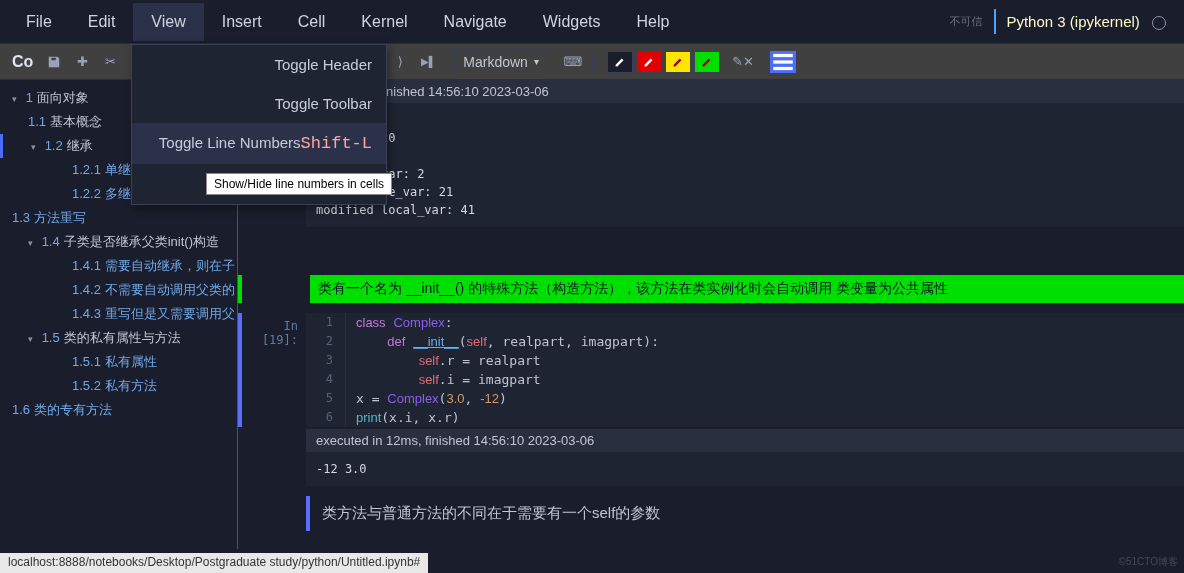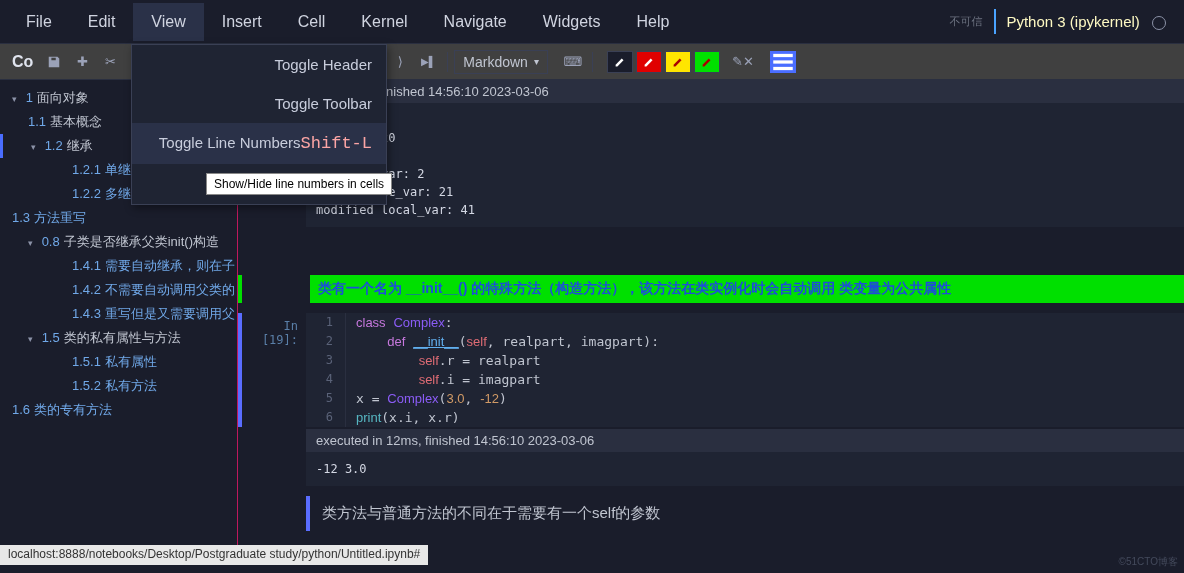--- a/index.html
+++ b/index.html
@@ -39,35 +39,35 @@
 .toc-item.l2 { padding-left: 28px; }
 .toc-item.l3 { padding-left: 72px; color: #70a8e8; }
 .toc-item.l2b { padding-left: 12px; color: #70a8e8; }
 .toc-item .num { color: #70a8e8; margin-right: 4px; }
 .toc-item.l1 .num, .toc-item.l2 > .num { color: #70a8e8; }
 .toc-item.sel { border-left: 3px solid #4a6dff; }
 .content { flex: 1; overflow: hidden; background: #1a1d2b; position: relative; }
 .exec-bar { background: #2a2f40; color: #c0c5d0; font-size: 13px; padding: 4px 10px; margin-left: 68px; }
 .output { font-family: Menlo, Consolas, monospace; font-size: 12px; color: #d4d8e4; padding: 8px 10px; margin-left: 68px; line-height: 1.5; white-space: pre; background: #1f2433; }
 .md-cell { margin: 14px 0 10px 0; padding-left: 68px; border-left: 4px solid #00e000; }
-.md-highlight { background: #00e000; color: #1d4ed8; font-size: 14px; padding: 5px 8px; font-weight: 700; margin-top: 48px; }
+.md-highlight { background: #00e000; color: #0f172a; font-size: 14px; padding: 5px 8px; font-weight: 400; margin-top: 48px; }
 .md-quote { border-left: 4px solid #5a6dff; padding: 8px 12px; font-size: 15px; color: #c0c5d0; margin-left: 68px; margin-top: 10px; }
 .code-cell { display: flex; margin-top: 6px; border-left: 4px solid #5a6dff; }
 .prompt { width: 64px; text-align: right; padding: 6px 8px 0 0; font-family: monospace; font-size: 12px; color: #5a7fa8; flex-shrink: 0; }
 .code-body { flex: 1; background: #1f2433; }
 .gutter-line { display: flex; }
 .gutter { width: 40px; text-align: right; padding: 2px 12px 2px 0; color: #5a6278; font-family: monospace; font-size: 12px; border-right: 1px solid #2a2f40; user-select: none; flex-shrink: 0; }
 .code-line { flex: 1; font-family: Menlo, Consolas, monospace; font-size: 13px; padding: 2px 0 2px 10px; white-space: pre; }
 .kw { color: #c678dd; }
 .cls { color: #8b5cf6; }
 .fn { color: #61afef; text-decoration: underline; }
 .self { color: #e06c75; }
 .num-lit { color: #d19a66; }
 .builtin { color: #56b6c2; }
-.statusbar { position: absolute; left: 0; bottom: 8px; height: 20px; background: #e8e8e8; color: #333; font-size: 12px; padding: 2px 8px; width: auto; }
+.statusbar { position: absolute; left: 0; bottom: 0; height: 20px; background: #e8e8e8; color: #333; font-size: 12px; padding: 2px 8px; width: auto; }
 .watermark { position: absolute; right: 6px; bottom: 4px; color: #444a5c; font-size: 10px; }
 .run-glyph { font-size: 10px; }
 </style>
 </head>
 <body>
 
 <div class="menubar">
   <div class="menu-item">File</div>
   <div class="menu-item">Edit</div>
   <div class="menu-item active">View</div>
@@ -156,21 +156,21 @@
 <div class="tooltip">Show/Hide line numbers in cells</div>
 
 <div class="main">
   <div class="sidebar" id="sidebar">
       <div class="toc-item l1"><span class="caret">▾</span> <span class="num">1</span>面向对象</div>
       <div class="toc-item l2"><span class="num">1.1</span>基本概念</div>
       <div class="toc-item l2 sel"><span class="caret">▾</span> <span class="num">1.2</span>继承</div>
       <div class="toc-item l3"><span class="num">1.2.1</span>单继承</div>
       <div class="toc-item l3"><span class="num">1.2.2</span>多继承</div>
       <div class="toc-item l2b"><span class="num">1.3</span>方法重写</div>
-      <div class="toc-item l2"><span class="caret">▾</span> <span class="num">0.8</span>子类是否继承父类init()构造</div>
+      <div class="toc-item l2"><span class="caret">▾</span> <span class="num">1.4</span>子类是否继承父类init()构造</div>
       <div class="toc-item l3"><span class="num">1.4.1</span>需要自动继承，则在子</div>
       <div class="toc-item l3"><span class="num">1.4.2</span>不需要自动调用父类的</div>
       <div class="toc-item l3"><span class="num">1.4.3</span>重写但是又需要调用父</div>
       <div class="toc-item l2"><span class="caret">▾</span> <span class="num">1.5</span>类的私有属性与方法</div>
       <div class="toc-item l3"><span class="num">1.5.1</span>私有属性</div>
       <div class="toc-item l3"><span class="num">1.5.2</span>私有方法</div>
       <div class="toc-item l2b"><span class="num">1.6</span>类的专有方法</div>
     </div>
   <div class="content">
     <div class="exec-bar">d in 12ms, finished 14:56:10 2023-03-06</div>

